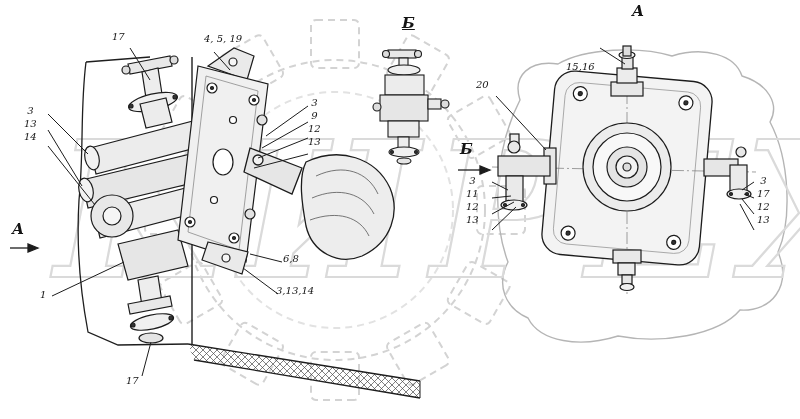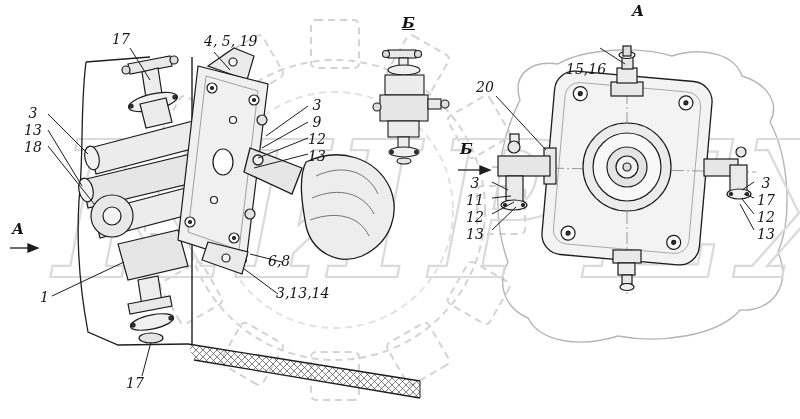--- a/index.html
+++ b/index.html
@@ -2,21 +2,21 @@
 <html><head>
 <meta charset="utf-8">
 <style>
   html,body{margin:0;padding:0;background:#fff;}
   .stage{
     position:relative;width:800px;height:419px;background:#ffffff;overflow:hidden;
     font-family:"DejaVu Serif", serif;
   }
   .stage svg{position:absolute;left:0;top:0;}
   .lbl{
-    position:absolute;font-style:italic;font-size:14px;color:#141414;
+    position:absolute;font-style:italic;font-size:10px;color:#141414;
     line-height:1;white-space:nowrap;font-family:"DejaVu Serif", serif;
   }
   .lbl.bold{font-weight:bold;font-size:15px;}
   .lbl.ul{text-decoration:underline;}
   .stackcol{
     position:absolute;display:flex;flex-direction:column;gap:3px;align-items:center;
   }
   .stackcol .lbl{position:static;}
 </style>
 </head>
@@ -231,34 +231,34 @@
     <polygon points="38,248 28,244 28,252"></polygon>
     <line x1="458" y1="170" x2="480" y2="170"></line>
     <polygon points="490,170 480,166 480,174"></polygon>
   </g>
 </svg>
 
 <div class="lbl" style="left:112px;top:32px;">17</div>
 <div class="lbl" style="left:196px;top:34px;margin-left:8px;">4, 5, 19</div>
 <div class="lbl" style="left:40px;top:290px;">1</div>
 <div class="lbl" style="left:126px;top:376px;">17</div>
-<div class="lbl" style="left:268px;top:254px;">6,8</div>
+<div class="lbl" style="left:283px;top:254px;">6,8</div>
 <div class="lbl" style="left:276px;top:286px;">3,13,14</div>
 <div class="lbl" style="left:566px;top:30px;margin-top:32px;">15,16</div>
 <div class="lbl" style="left:476px;top:80px;text-align:center;">20</div>
 
 <div class="lbl bold ul" style="left:402px;top:16px;">Б</div>
 <div class="lbl bold" style="left:460px;top:142px;">Б</div>
 <div class="lbl bold" style="left:632px;top:4px;">А</div>
 <div class="lbl bold" style="left:12px;top:222px;">А</div>
 
 <div class="stackcol" style="left:24px;top:106px;">
   <div class="lbl">3</div>
   <div class="lbl">13</div>
-  <div class="lbl">18</div>
+  <div class="lbl">14</div>
 </div>
 
 <div class="stackcol" style="left:308px;top:98px;">
   <div class="lbl">3</div>
   <div class="lbl">9</div>
   <div class="lbl">12</div>
   <div class="lbl">13</div>
 </div>
 
 <div class="stackcol" style="left:466px;top:176px;">

